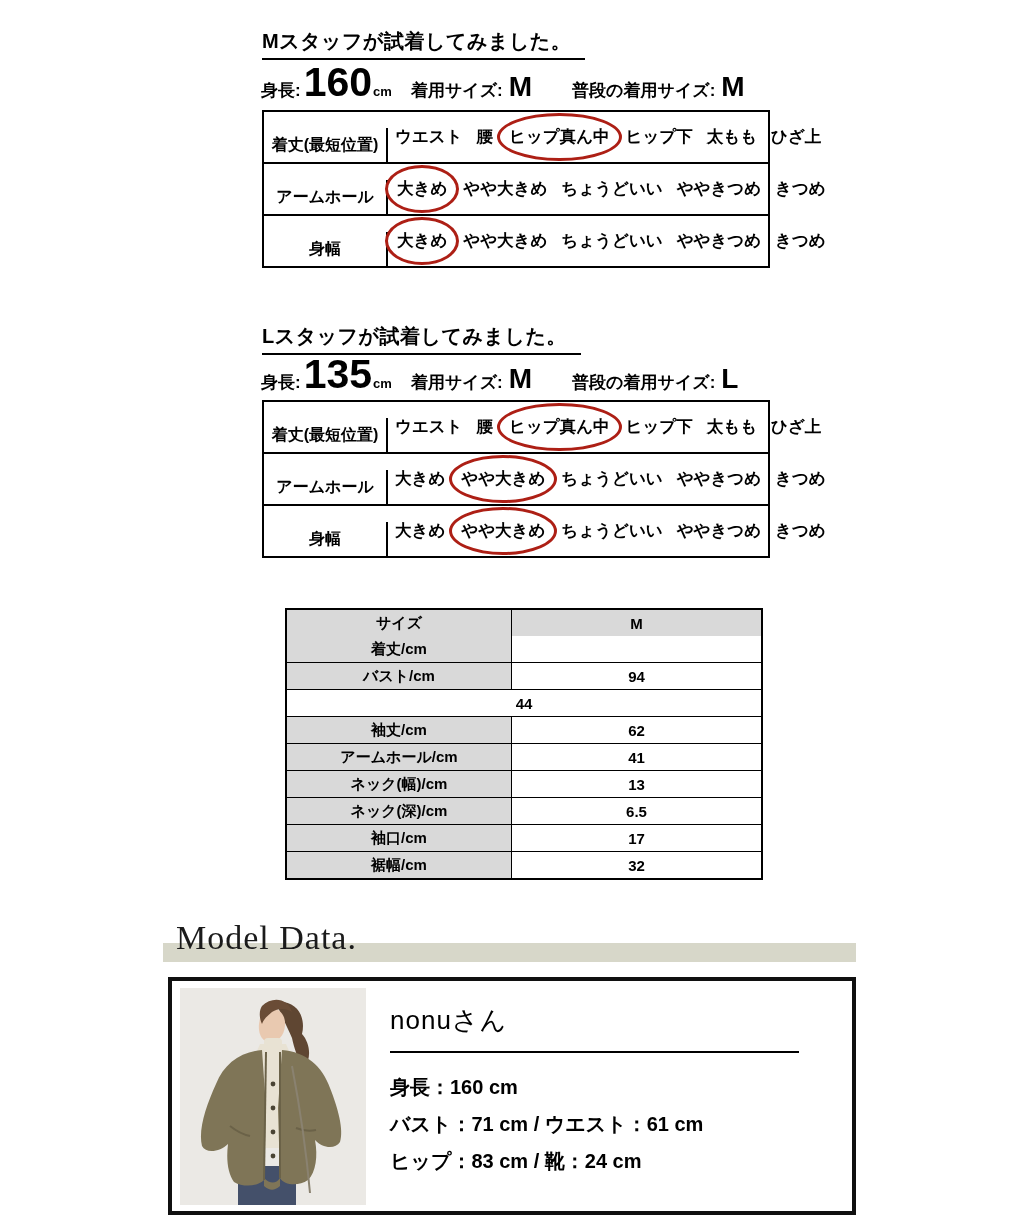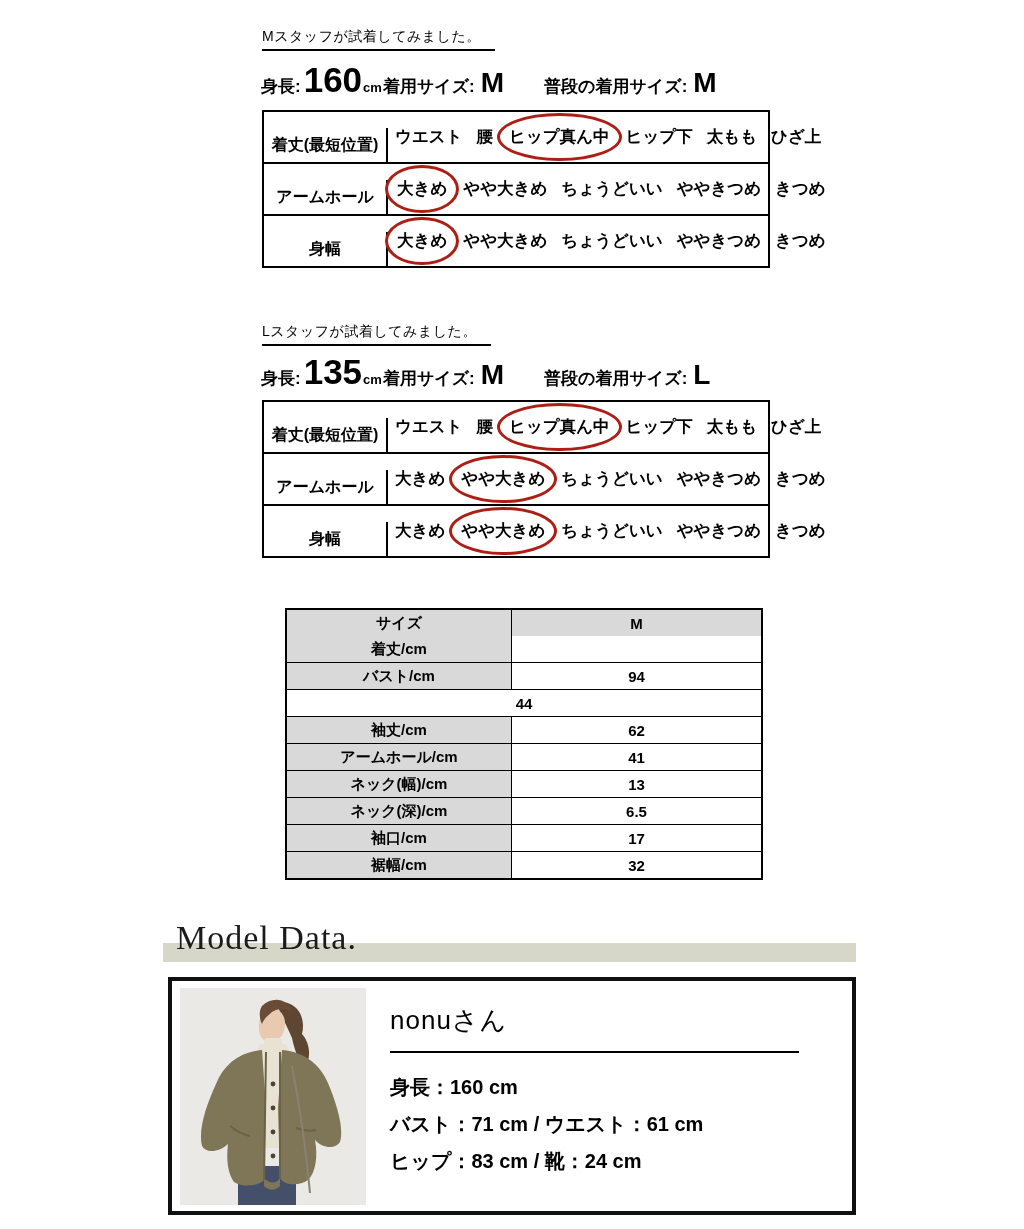--- a/index.html
+++ b/index.html
@@ -4,32 +4,32 @@
 <style>
   html,body{margin:0;padding:0;background:#ffffff;}
   #canvas{
     position:relative;width:1024px;height:1229px;background:#ffffff;
     font-family:"Liberation Sans","DejaVu Sans",sans-serif;color:#000;
     overflow:hidden;
   }
   
   .fit-heading{
     position:absolute;left:262px;display:inline-block;
-    font-size:14px;font-weight:normal;letter-spacing:.5px;
+    font-size:20px;font-weight:bold;letter-spacing:.5px;
     border-bottom:2px solid #000;padding:0 14px 3px 0;
   }
   .h-m{top:28px}.h-l{top:323px}
   .stats{
     position:absolute;left:261px;display:flex;align-items:baseline;white-space:nowrap;text-align:center;
   }
   .st-m{top:62px}.st-l{top:354px}
   .stats .lbl{font-size:17px;font-weight:bold;}
-  .stats .big{font-size:35px;font-weight:bold;margin-left:3px;line-height:1;}
+  .stats .big{font-size:41px;font-weight:bold;margin-left:3px;line-height:1;}
   .stats .unit{font-size:13px;font-weight:bold;margin-left:1px;}
-  .stats .lbl2{margin-left:1px;}
+  .stats .lbl2{margin-left:19px;}
   .stats .lbl3{margin-left:40px;}
   .stats .size{font-size:28px;font-weight:bold;margin-left:6px;line-height:1;}
   .fit-table{
     position:absolute;left:262px;width:508px;box-sizing:border-box;
     border:2px solid var(--table-border,#000);background:#fff;
   }
   .t-m{top:110px}.t-l{top:400px}
   .fit-row{display:flex;height:50px;border-top:2px solid var(--table-border,#000);}
   .fit-row:first-child{border-top:none;}
   .fit-label{

